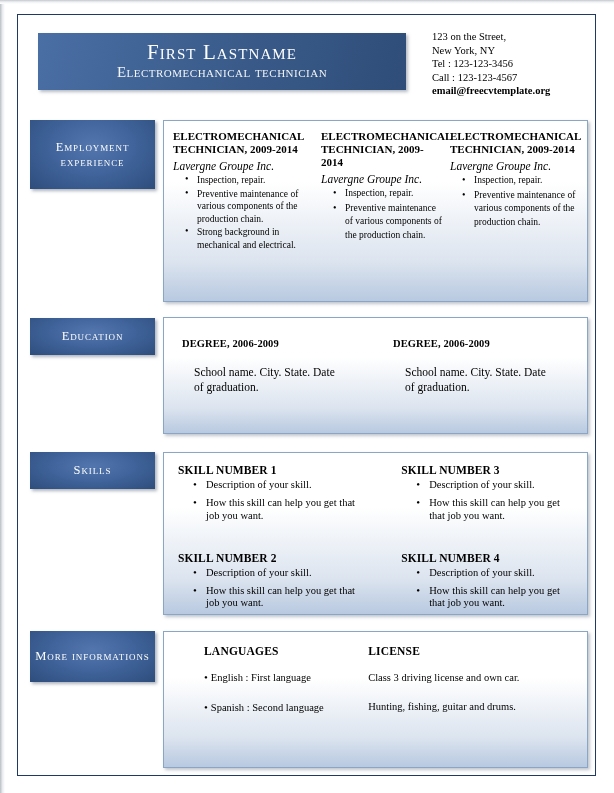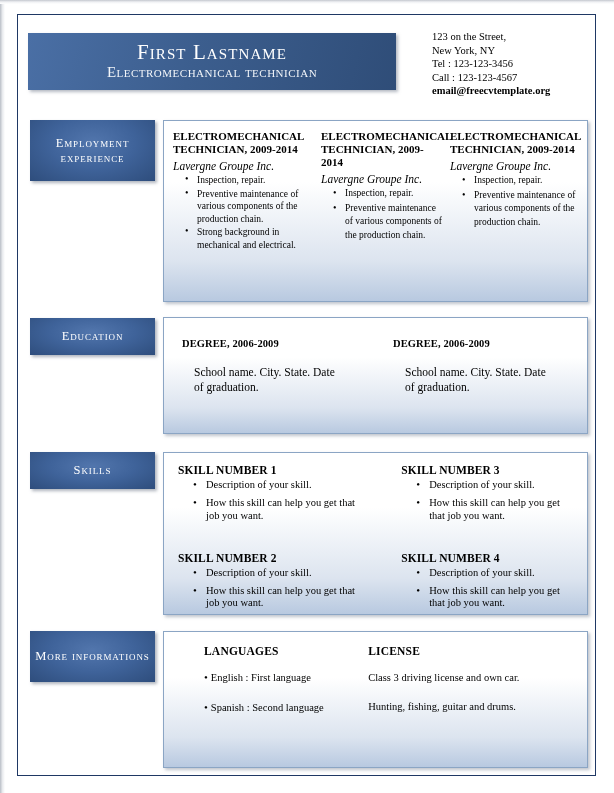--- a/index.html
+++ b/index.html
@@ -36,21 +36,21 @@
     position: absolute;
     left: 17px; top: 14px;
     width: 579px; height: 762px;
     border: 1.5px solid #1f3864;
     box-sizing: border-box;
   }
 
   
   .header-banner {
     position: absolute;
-    left: 28px; top: 33px;
+    left: 38px; top: 33px;
     width: 368px; height: 57px;
     background: linear-gradient(105deg, #4a6fa5 0%, #3c5e8e 45%, #2f4d78 100%);
     box-shadow: 2px 2px 3px rgba(120,130,145,0.55);
     display: flex;
     flex-direction: column;
     align-items: center;
     justify-content: center;
     box-sizing: border-box;
   }
   .header-name {
@@ -247,21 +247,21 @@
   </div>
 
   <div class="contact">
     <div class="line">123 on the Street,</div>
     <div class="line">New York, NY</div>
     <div class="line">Tel : 123-123-3456</div>
     <div class="line">Call : 123-123-4567</div>
     <div class="line email">email@freecvtemplate.org</div>
   </div>
 
-  <div class="sec-label" style="top:120px;height:61px;">Employment experience</div>
+  <div class="sec-label" style="top:120px;height:69px;">Employment experience</div>
   <div class="panel" id="panel-employment">
     <div class="cols">
       <div class="job job-1">
         <div class="job-title">ELECTROMECHANICAL TECHNICIAN, 2009-2014</div>
         <div class="job-company">Lavergne Groupe Inc.</div>
         <ul class="job-list">
           <li>Inspection, repair.</li>
           <li>Preventive maintenance of various components of the production chain.</li>
           <li>Strong background in mechanical and electrical.</li>
         </ul>

